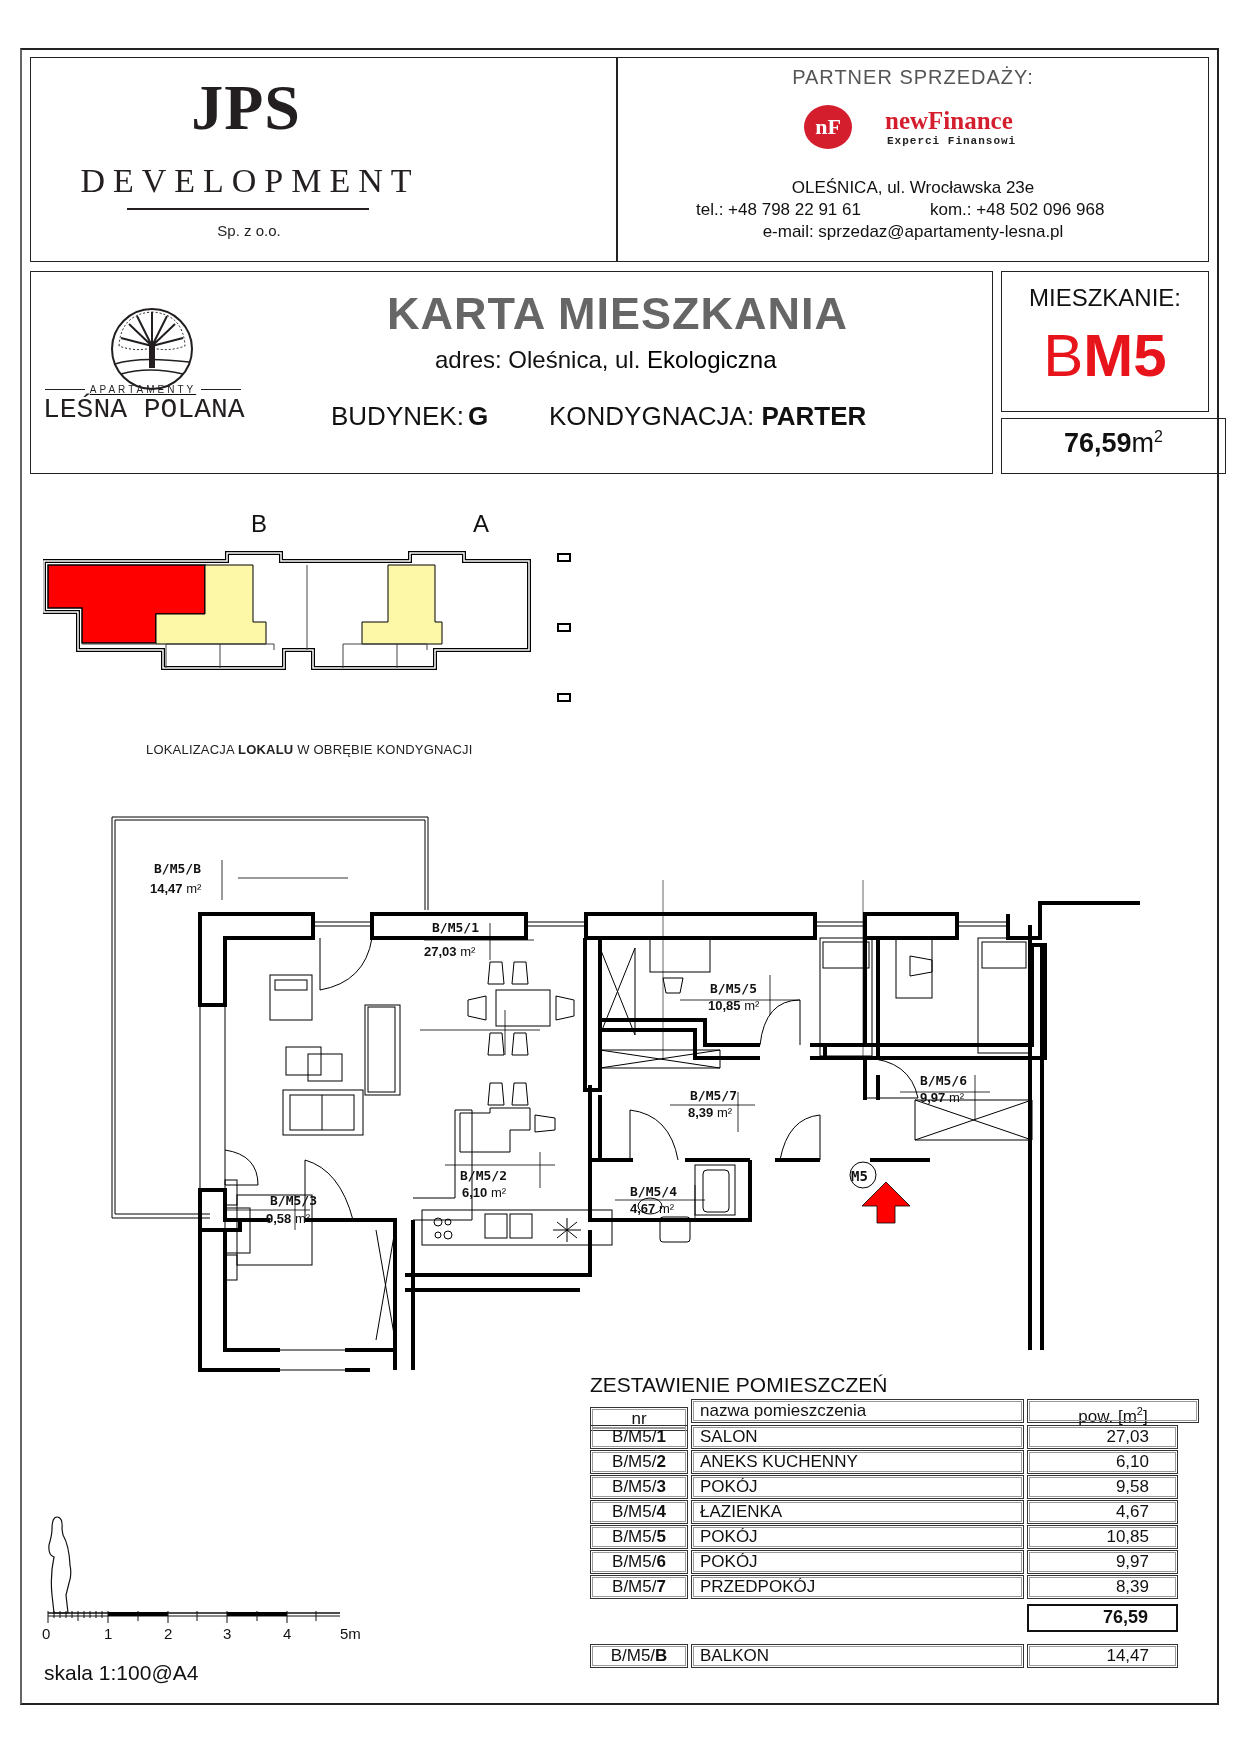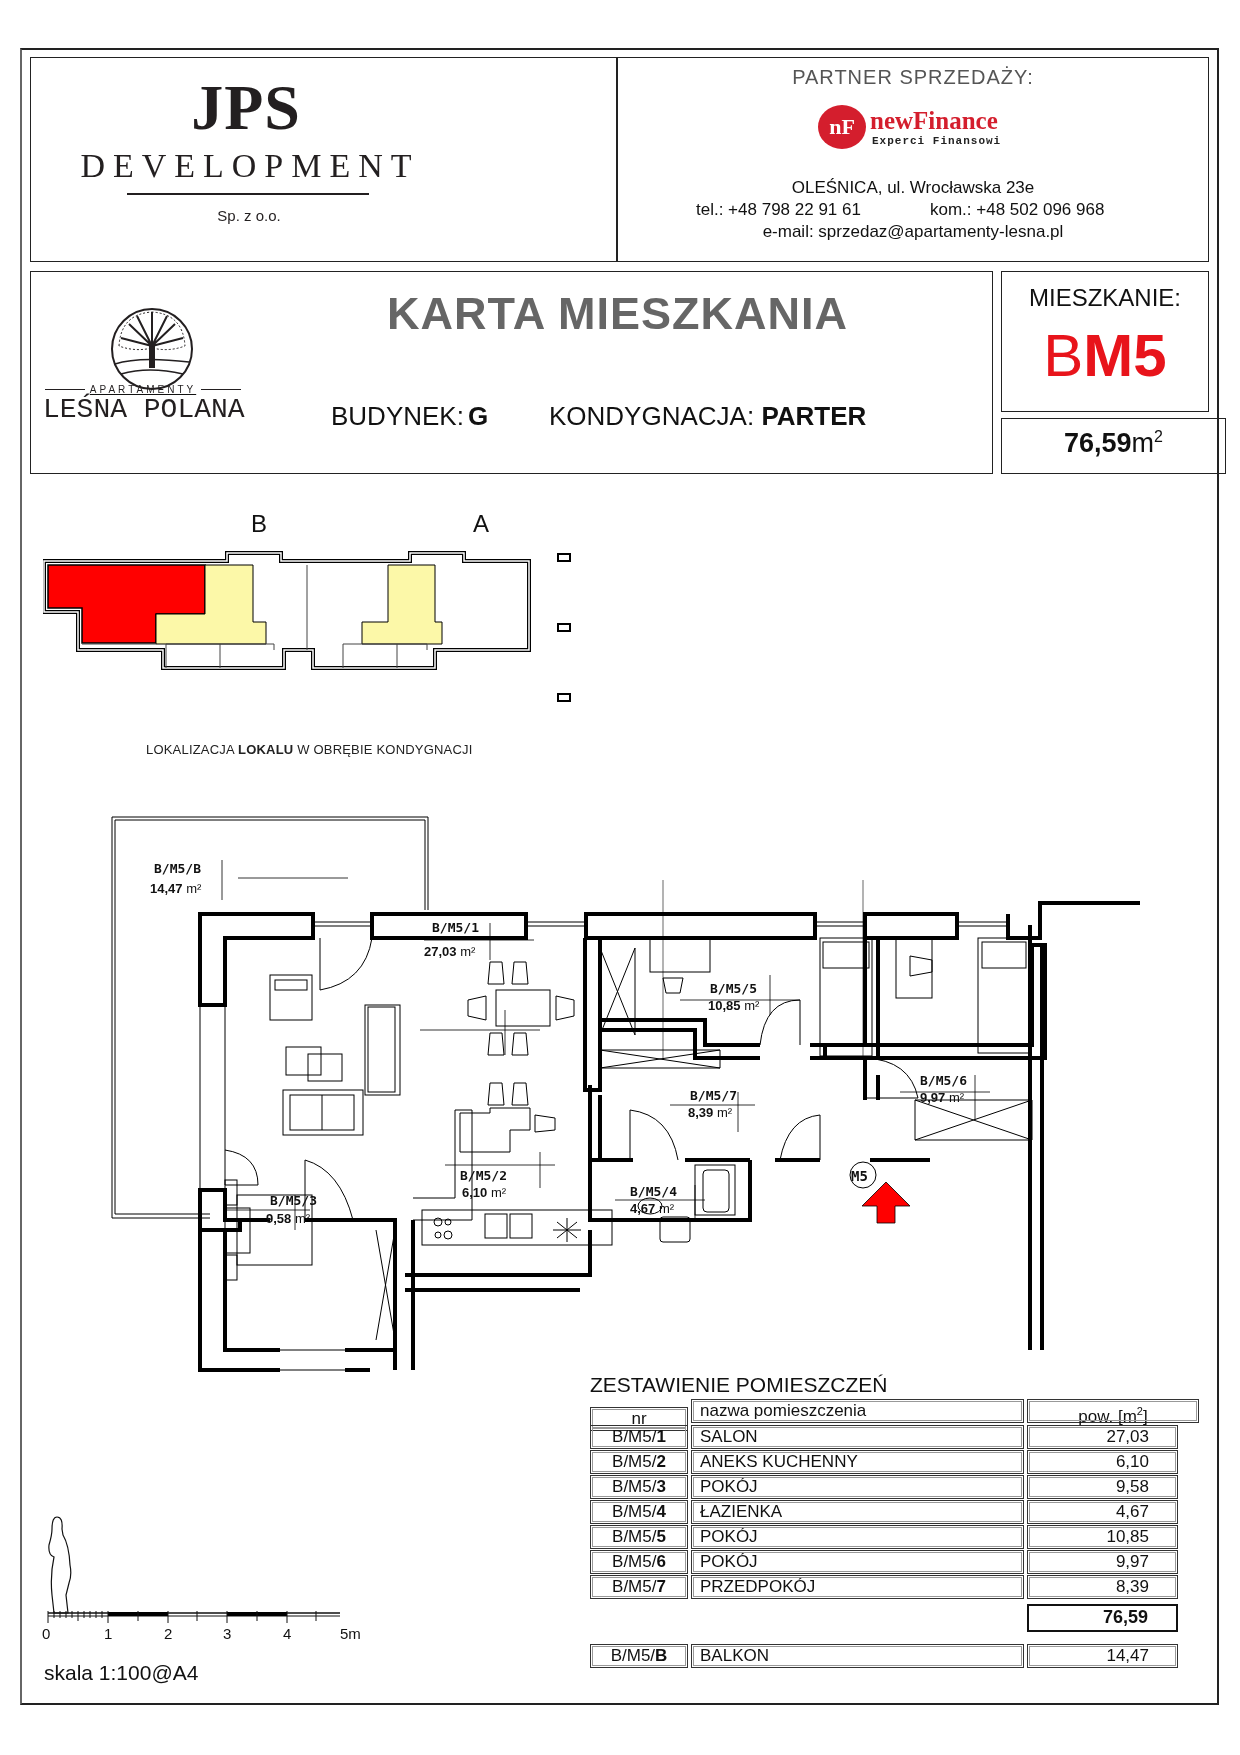--- a/index.html
+++ b/index.html
@@ -48,29 +48,29 @@
   .skala { font-size: 21px; color: #111; }
 </style>
 </head>
 <body>
 
 <div class="abs frame-outer"></div>
 
 <div class="box" id="hdr-left">
   <div class="abs center" style="left:0;width:430px;top:18px;">
     <div class="jps">JPS</div>
-    <div class="dev" style="margin-top:9px;margin-left:8px;">DEVELOPMENT</div>
+    <div class="dev" style="margin-top:24px;margin-left:8px;">DEVELOPMENT</div>
     <div style="width:242px;height:2px;background:#231f20;margin:10px auto 0 96px;"></div>
     <div class="sp" style="margin-top:12px;margin-left:6px;">Sp. z o.o.</div>
   </div>
 </div>
 
 <div class="box" id="hdr-right" style="border-left:1.5px solid #222;">
   <div class="abs center partner-title" style="left:0;right:0;top:8px;">PARTNER SPRZEDAŻY:</div>
-  <div class="abs" style="left:200px;top:47px;display:flex;align-items:center;">
+  <div class="abs" style="left:186px;top:47px;display:flex;align-items:center;gap:29px;">
     <div class="nf-circle">nF</div>
     <div style="margin-left:4px;">
       <div class="nf-brand">newFinance</div>
       <div class="nf-sub" style="margin-left:2px;margin-top:2px;">Experci Finansowi</div>
     </div>
   </div>
   <div class="abs center contact" style="left:0;right:0;top:119px;">OLEŚNICA, ul. Wrocławska 23e</div>
   <div class="abs contact" style="left:78px;top:141px;">tel.: +48 798 22 91 61</div>
   <div class="abs contact" style="left:312px;top:141px;">kom.: +48 502 096 968</div>
   <div class="abs center contact" style="left:0;right:0;top:163px;">e-mail: sprzedaz@apartamenty-lesna.pl</div>
@@ -89,20 +89,24 @@
     </svg>
   </div>
   <div class="abs" style="left:14px;top:112px;width:196px;display:flex;align-items:center;text-decoration:underline;">
     <div style="flex:1;height:1px;background:#231f20;"></div>
     <div style="font-size:10px;letter-spacing:3px;color:#231f20;padding:0 5px;">APARTAMENTY</div>
     <div style="flex:1;height:1px;background:#231f20;"></div>
   </div>
   <div class="abs" style="left:12px;top:122px;font-family:Liberation Mono, monospace;font-size:28px;color:#231f20;">LEŚNA POLANA</div>
 
   <div class="abs karta" style="left:356px;top:16px;">KARTA MIESZKANIA</div>
+  <div class="abs adres" style="left:404px;top:74px;">
+    <span>adres: Oleśnica, ul.</span>
+    <b>Ekologiczna</b>
+  </div>
   <div class="abs budynek" style="left:300px;top:129px;">
     <span>BUDYNEK:</span><b style="margin-left:4px;">G</b>
   </div>
   <div class="abs budynek" style="left:518px;top:129px;">
     <span>KONDYGNACJA:</span>
     <b>PARTER</b>
   </div>
 </div>
 
 <div class="box center" id="mieszkanie-box">

